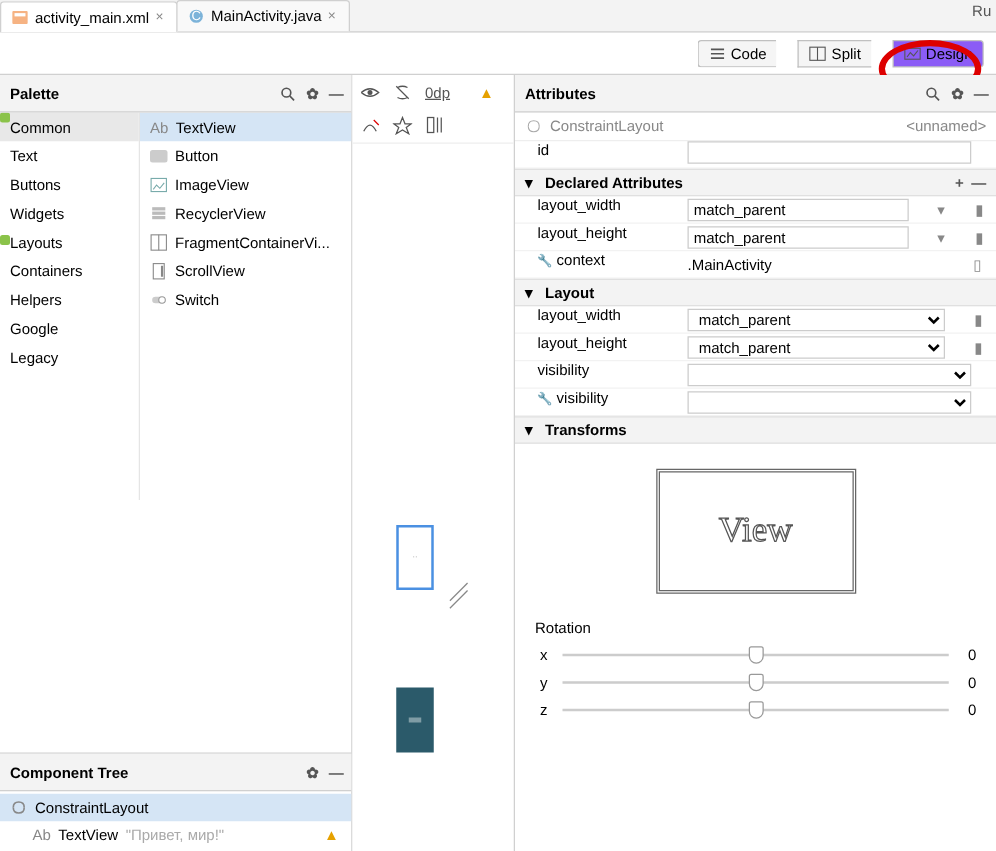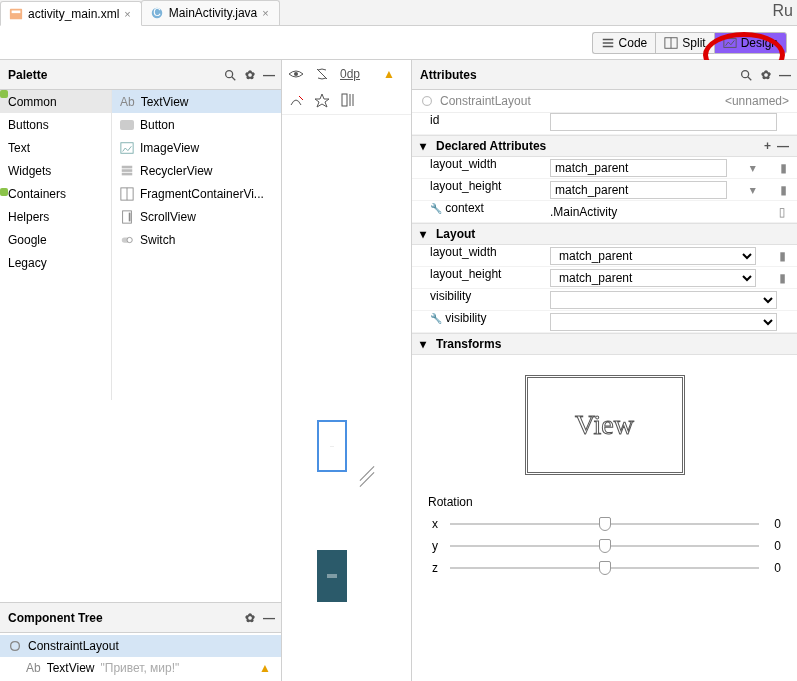--- a/index.html
+++ b/index.html
@@ -3,25 +3,25 @@
 <meta charset="utf-8">
 <style>
   * { box-sizing: border-box; margin: 0; padding: 0; font-family: "Segoe UI", Arial, sans-serif; font-size: 12px; }
   body { background: #ffffff; color: #000; width: 797px; height: 681px; overflow: hidden; position: relative; }
 
   
   .top-tabs { height: 26px; border-bottom: 1px solid #d0d0d0; background: #f3f3f3; display:flex; align-items:flex-end;}
   .tab { height: 25px; padding: 4px 10px 4px 8px; display:flex; align-items:center; gap:5px; background:#f9f9f9; border:1px solid #d0d0d0; border-bottom:none; margin-right:-1px; border-top-left-radius:3px; border-top-right-radius:3px; cursor:pointer;}
   .tab.selected { background:#ffffff; border-bottom:1px solid #fff; position:relative; top:1px;}
   .tab .close { color:#888; font-size:11px; }
-  .top-right { position:absolute; top:2px; right:4px; font-size:16px; color:#555;}
+  .top-right { position:absolute; top:2px; right:4px; font-size:12px; color:#555;}
 
   
   .mode-row { height: 34px; position:relative; border-bottom:1px solid #d0d0d0; }
-  .mode-btns { position:absolute; right:10px; top:6px; display:flex; gap:0; }
+  .mode-btns { position:absolute; right:10px; top:6px; display:flex; gap:17px; }
   .mode-btn { height:22px; padding:3px 8px; display:flex; align-items:center; gap:4px; border:1px solid #c0c0c0; background:#f5f5f5; cursor:pointer; font-size:12px;}
   .mode-btn.left{border-right:none;border-radius:3px 0 0 3px;}
   .mode-btn.mid{border-right:none;}
   .mode-btn.right{border-radius:0 3px 3px 0;}
   .mode-btn.selected{background:#8b5cf6;}
 
   
   .mainflex { display:flex; height:calc(100% - 60px); }
   .left-col { width:282px; display:flex; flex-direction:column; border-right:1px solid #d0d0d0;}
   .mid-col { width:130px; border-right:1px solid #d0d0d0; background:#fff; position:relative;}
@@ -169,27 +169,30 @@
         <span>✿</span>
         <span>—</span>
       </div>
     </div>
     <div class="palette-body">
       <div class="pal-cats">
         <div class="pal-cat selected">
             <span>Common</span>
           </div>
         <div class="pal-cat">
+            <span>Text</span>
+          </div>
+        <div class="pal-cat">
             <span>Buttons</span>
           </div>
         <div class="pal-cat">
-            <span>Text</span>
-          </div>
-        <div class="pal-cat">
             <span>Widgets</span>
+          </div>
+        <div class="pal-cat">
+            <span>Layouts</span>
           </div>
         <div class="pal-cat">
             <span>Containers</span>
           </div>
         <div class="pal-cat">
             <span>Helpers</span>
           </div>
         <div class="pal-cat">
             <span>Google</span>
           </div>

